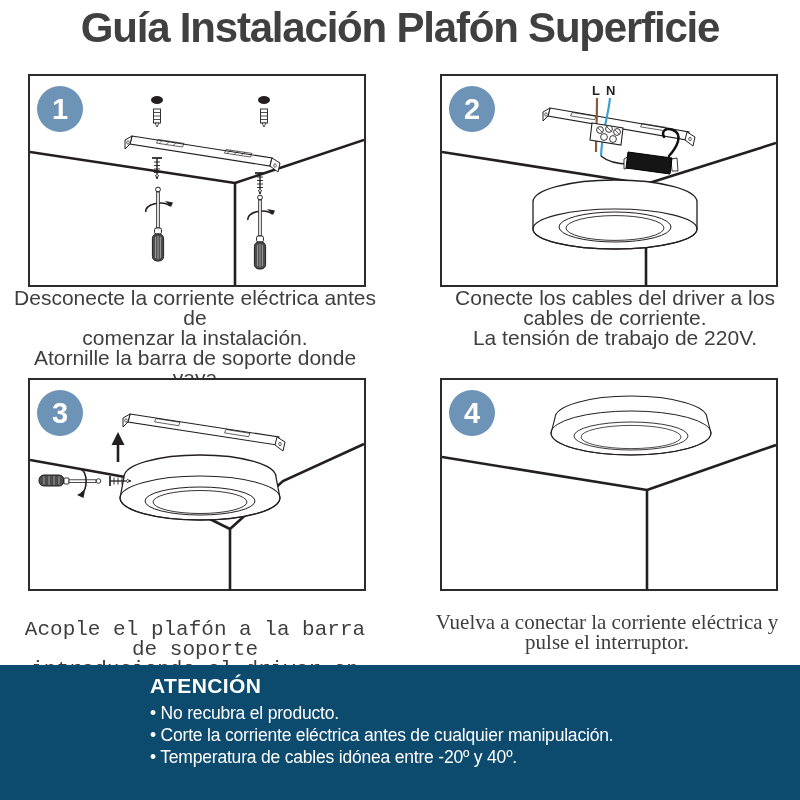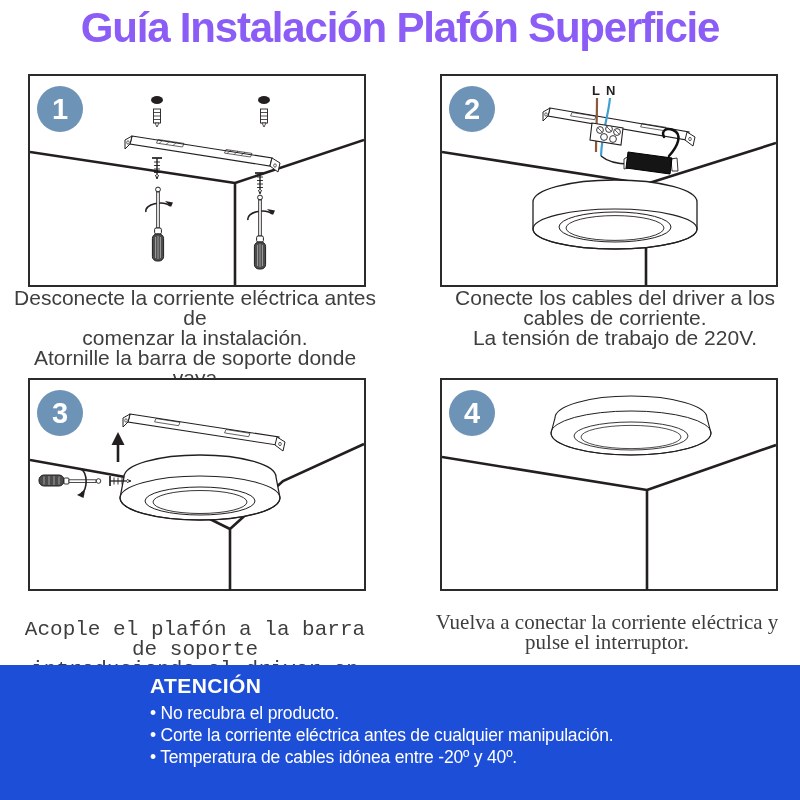--- a/index.html
+++ b/index.html
@@ -1,29 +1,29 @@
 <!DOCTYPE html>
 <html><head>
 <meta charset="utf-8">
 <style>
   html,body{margin:0;padding:0;background:#ffffff;}
   body{width:800px;height:800px;position:relative;overflow:hidden;
        font-family:"Liberation Sans",sans-serif;color:#3e3e3e;}
   .page-title{position:absolute;left:0;top:4px;width:800px;text-align:center;
-       font-size:42px;font-weight:800;letter-spacing:-1.2px;color:#8b5cf6;}
+       font-size:42px;font-weight:800;letter-spacing:-1.2px;color:#404040;}
   .panel-frame{position:absolute;width:334px;height:209px;border:2px solid #2b2b2b;
        background:#ffffff;box-sizing:content-box;}
   .panel-frame svg{display:block;}
   .badge{position:absolute;left:7px;top:10px;width:46px;height:46px;border-radius:50%;
        background:#6d93b7;color:#ffffff;font-weight:800;font-size:29px;
        display:flex;align-items:center;justify-content:center;}
   .caption{position:absolute;margin:0;text-align:center;white-space:pre-line;
        font-size:21px;line-height:20px;color:#3e3e3e;}
   .attention{position:absolute;left:0;top:665px;width:800px;height:135px;
-       background:#1d4ed8;color:#ffffff;box-sizing:border-box;
+       background:#0c4a6e;color:#ffffff;box-sizing:border-box;
        padding:9px 14px 0 150px;}
   .attention h2{margin:0 0 4px 0;font-size:21px;font-weight:800;letter-spacing:0.4px;}
   .attention ul{margin:0;padding:0;list-style:none;}
   .attention li{font-size:17.5px;line-height:22px;letter-spacing:-0.2px;}
   .wire-label{font-size:13px;font-weight:600;fill:#231f20;
        font-family:"Liberation Sans",sans-serif;}
   svg .ln{stroke:#231f20;fill:none;}
 </style>
 </head>
 <body>

